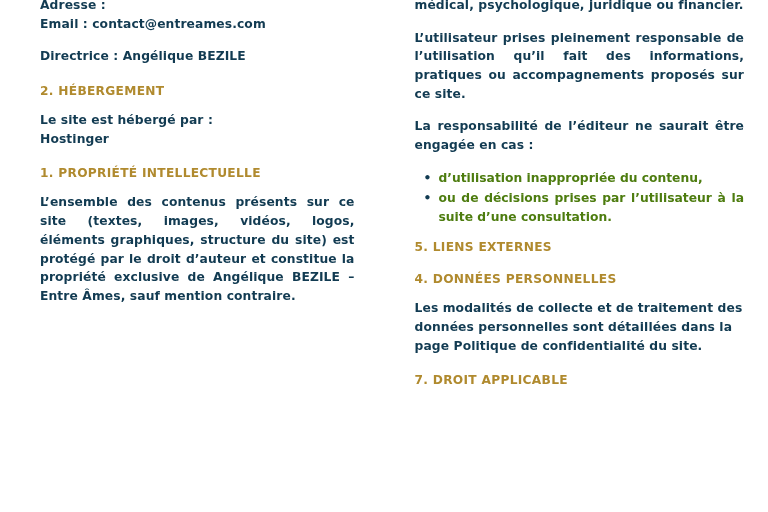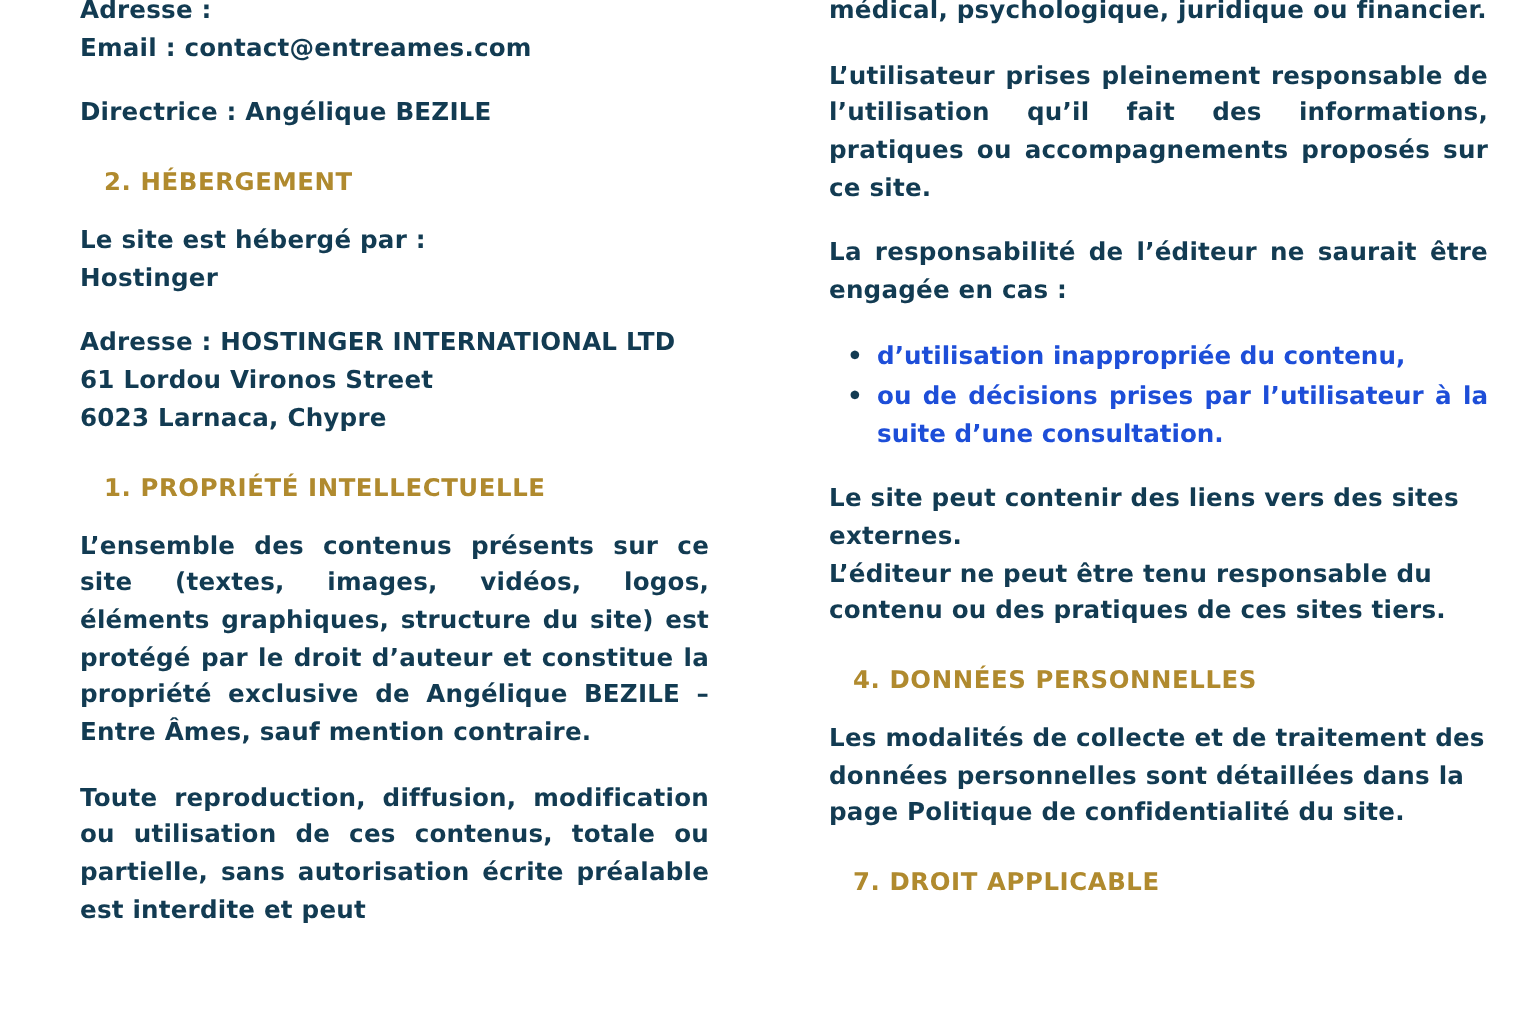--- a/index.html
+++ b/index.html
@@ -44,33 +44,33 @@
     letter-spacing: 0.1px;
   }
   .para.nojust {
     text-align: left;
   }
   .heading {
     color: #b08a2e;
     font-size: 12.2px;
     font-weight: bold;
     letter-spacing: 0.3px;
-    margin: 0 0 13px 12px;
+    margin: 0 0 13px 0;
     text-align: left;
   }
   .gap-top {
     margin-top: 18px;
   }
   ul.bullets {
     margin: 0 0 14px 0;
     padding-left: 22px;
     list-style: none;
   }
   ul.bullets li {
-    color: #1d4ed8;
+    color: #4d7c0f;
     font-size: 12.3px;
     font-weight: bold;
     line-height: 1.5;
     text-align: justify;
     position: relative;
     margin-bottom: 2px;
     padding-left: 2px;
   }
   ul.bullets li::before {
     content: "\2022";
@@ -92,46 +92,44 @@
   <div class="column left">
 
     <p class="para nojust first-line-offset">Adresse :<br>Email : contact@entreames.com</p>
 
     <p class="para nojust">Directrice : Angélique BEZILE</p>
 
     <h2 class="heading gap-top">2. HÉBERGEMENT</h2>
 
     <p class="para nojust">Le site est hébergé par :<br>Hostinger</p>
 
-    <p class="para nojust">Adresse : HOSTINGER INTERNATIONAL LTD<br>61 Lordou Vironos Street<br>6023 Larnaca, Chypre</p>
 
 
     <h2 class="heading gap-top">1. PROPRIÉTÉ INTELLECTUELLE</h2>
 
     <p class="para">L’ensemble des contenus présents sur ce site (textes, images, vidéos, logos, éléments graphiques, structure du site) est protégé par le droit d’auteur et constitue la propriété exclusive de Angélique BEZILE – Entre Âmes, sauf mention contraire.</p>
 
-    <p class="para">Toute reproduction, diffusion, modification ou utilisation de ces contenus, totale ou partielle, sans autorisation écrite préalable est interdite et peut</p>
 
   </div>
 
   <div class="column right">
 
     <p class="para nojust first-line-offset">médical, psychologique, juridique ou financier.</p>
 
     <p class="para">L’utilisateur prises pleinement responsable de l’utilisation qu’il fait des informations, pratiques ou accompagnements proposés sur ce site.</p>
 
     <p class="para">La responsabilité de l’éditeur ne saurait être engagée en cas :</p>
 
     <ul class="bullets">
       <li>d’utilisation inappropriée du contenu,</li>
       <li>ou de décisions prises par l’utilisateur à la suite d’une consultation.</li>
     </ul>
 
+    <h2 class="heading">5. LIENS EXTERNES</h2>
 
-    <p class="para nojust">Le site peut contenir des liens vers des sites externes.<br>L’éditeur ne peut être tenu responsable du contenu ou des pratiques de ces sites tiers.</p>
 
     <h2 class="heading gap-top">4. DONNÉES PERSONNELLES</h2>
 
     <p class="para nojust">Les modalités de collecte et de traitement des données personnelles sont détaillées dans la page Politique de confidentialité du site.</p>
 
     <h2 class="heading gap-top">7. DROIT APPLICABLE</h2>
 
   </div>
 
 </div>

